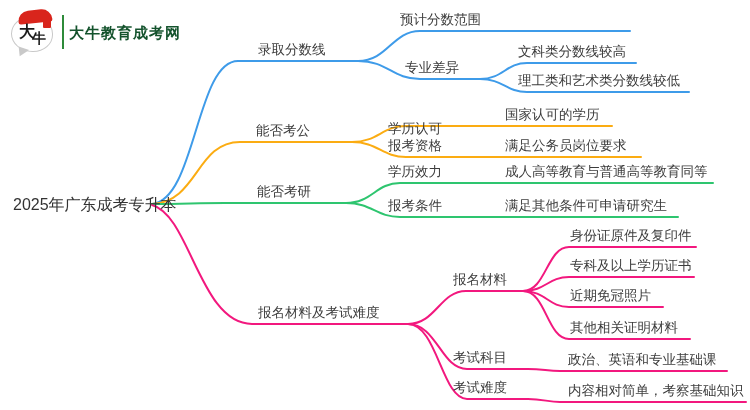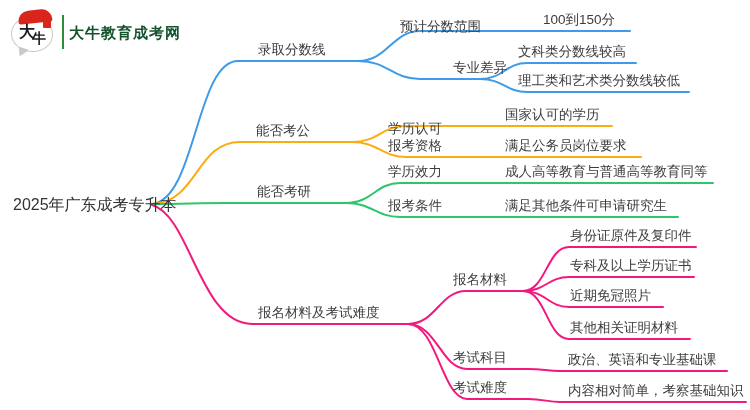--- a/index.html
+++ b/index.html
@@ -81,23 +81,22 @@
     <path d="M523,291 C546,291 548,277 569,277 L694,277" stroke="#f2187e"></path>
     <path d="M523,291 C546,291 548,307 569,307 L663,307" stroke="#f2187e"></path>
     <path d="M523,291 C546,291 547,339 569,339 L690,339" stroke="#f2187e"></path>
     <path d="M408,324 C437,324 441,369 467,369 L528,369 C543,369 547,371 560,371 L727,371" stroke="#f2187e"></path>
     <path d="M408,324 C437,324 442,399 467,399 L528,399 C543,399 548,402 560,402 L746,402" stroke="#f2187e"></path>
   </svg>
 
   <div class="node root-node" style="left:13px;top:196px;">2025年广东成考专升本</div>
 
   <div class="node" style="left:258px;top:41px;">录取分数线</div>
-  <div class="node" style="left:400px;top:11px;margin-top:7px;">预计分数范围</div>
-  <div class="node" style="left:543px;top:11px;">100到150分</div>
-  <div class="node" style="left:405px;top:59px;margin-left:48px;">专业差异</div>
+  <div class="node" style="left:400px;top:11px;">预计分数范围</div>
+  <div class="node" style="left:405px;top:59px;">专业差异</div>
   <div class="node" style="left:518px;top:43px;">文科类分数线较高</div>
   <div class="node" style="left:518px;top:72px;">理工类和艺术类分数线较低</div>
 
   <div class="node" style="left:256px;top:122px;">能否考公</div>
   <div class="node" style="left:388px;top:120px;">学历认可</div>
   <div class="node" style="left:505px;top:106px;">国家认可的学历</div>
   <div class="node" style="left:388px;top:137px;">报考资格</div>
   <div class="node" style="left:505px;top:137px;text-align:center;">满足公务员岗位要求</div>
 
   <div class="node" style="left:257px;top:183px;">能否考研</div>

